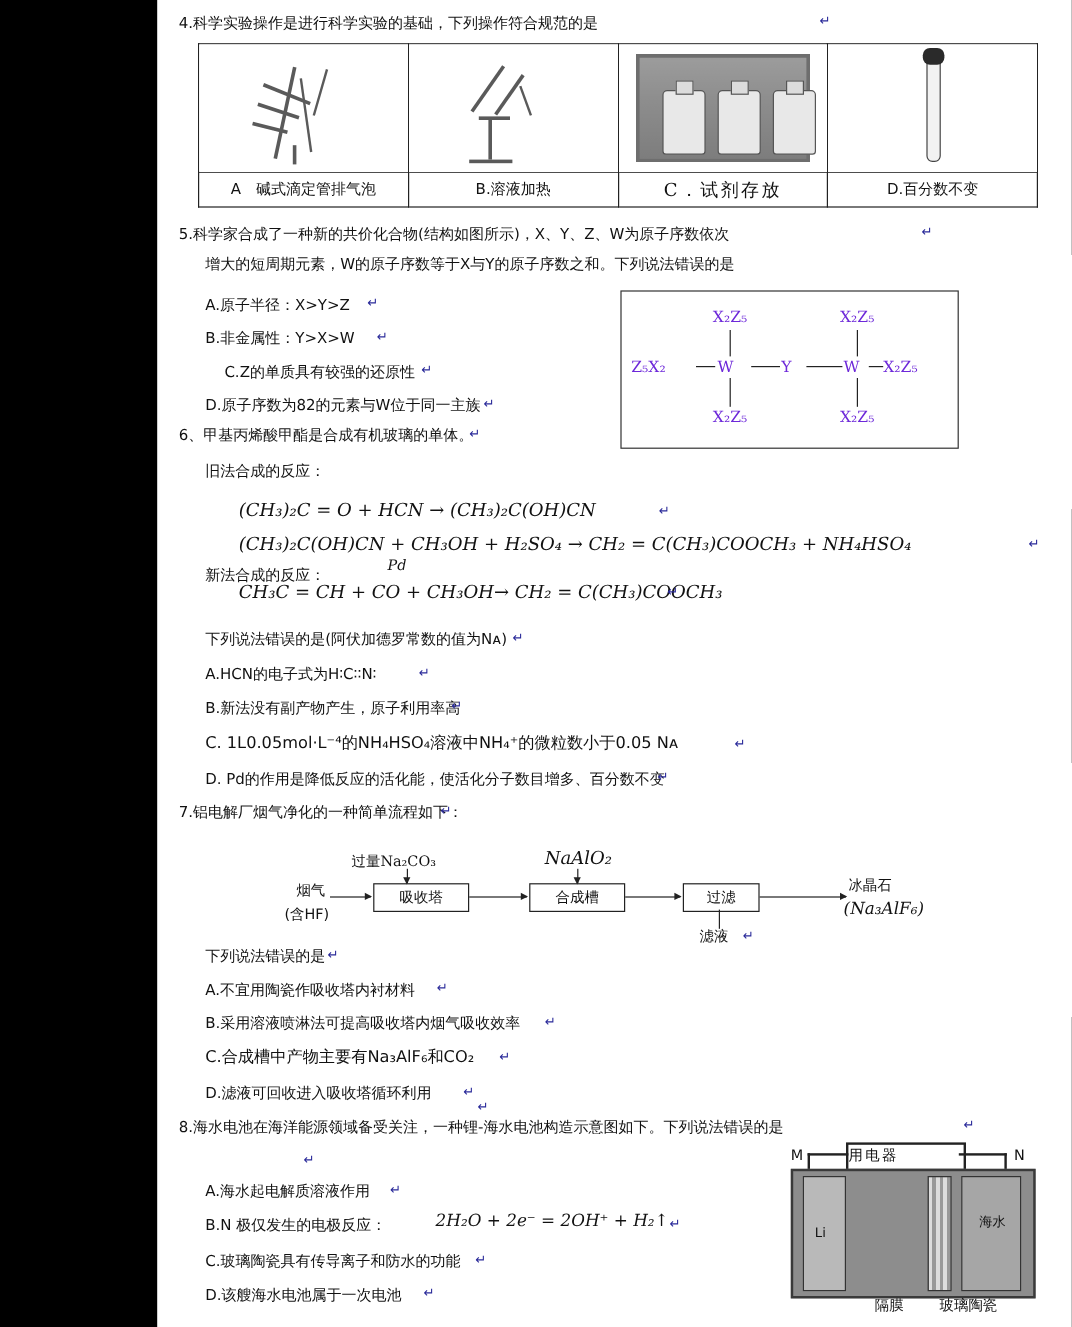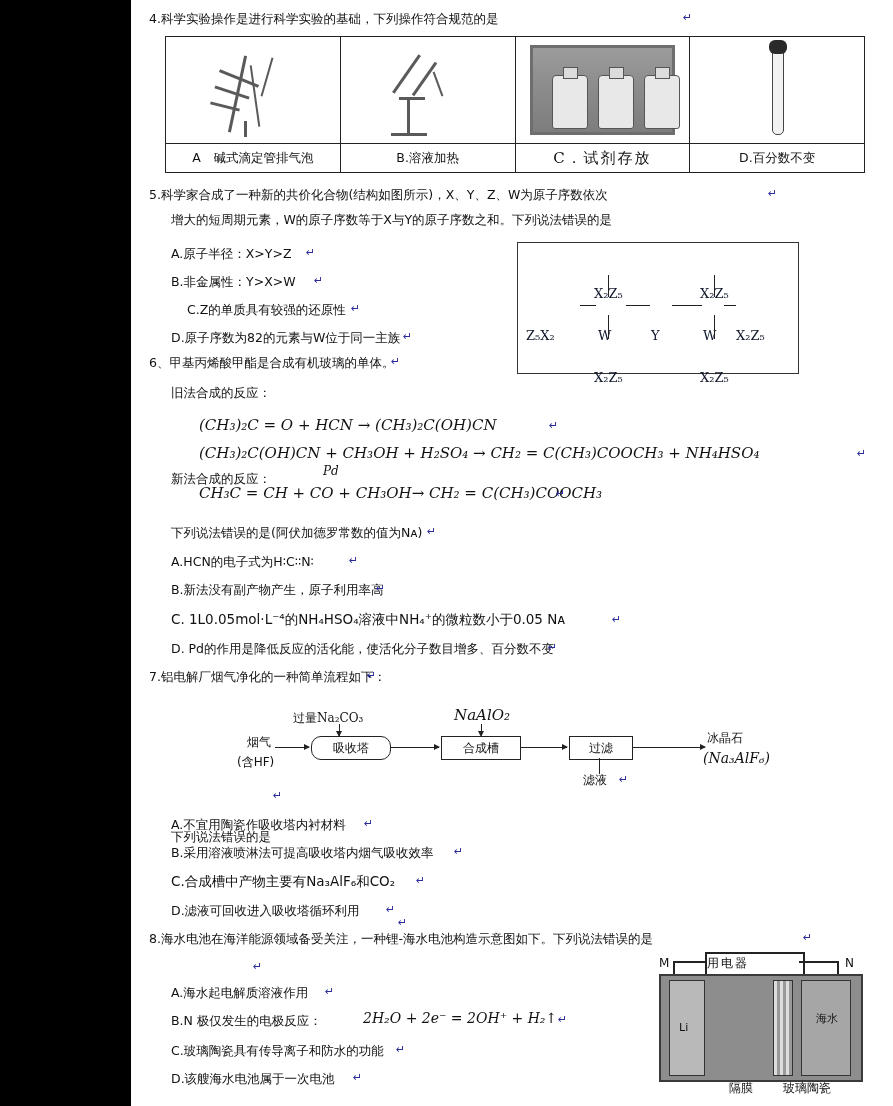--- a/index.html
+++ b/index.html
@@ -26,21 +26,21 @@
   .sk{position:absolute;inset:0;}
   .sk i{position:absolute;background:#5a5a5a;display:block;}
   .shelf{position:absolute;left:14px;top:8px;right:14px;bottom:8px;background:
      linear-gradient(#9c9c9c,#8e8e8e 40%,#7d7d7d);border:3px solid #6e6e6e;}
   .bottle{position:absolute;bottom:14px;width:34px;height:52px;background:#e8e8e8;border:1px solid #555;border-radius:4px 4px 3px 3px;}
   .bottle:before{content:"";position:absolute;left:10px;top:-9px;width:13px;height:10px;background:#dcdcdc;border:1px solid #555;}
   .tube{position:absolute;left:50%;top:10px;width:10px;height:86px;margin-left:-5px;background:#f2f2f2;border:1px solid #444;border-radius:0 0 5px 5px;}
   .tube:before{content:"";position:absolute;left:-4px;top:-8px;width:18px;height:14px;background:#2a2a2a;border-radius:6px;}
   
   .figbox{position:absolute;left:386px;top:242px;width:280px;height:130px;border:1px solid #333;background:#fff;}
-  .figbox .f{position:absolute;font-family:"DejaVu Serif","Liberation Serif",serif;font-size:13px;color:#0f172a;margin-top:29px;}
+  .figbox .f{position:absolute;font-family:"DejaVu Serif","Liberation Serif",serif;font-size:13px;color:#6d28d9;}
   
   .flow{position:absolute;left:20px;top:688px;width:720px;height:96px;}
   .fbox{position:absolute;border:1px solid #222;background:#fff;text-align:center;font-size:12px;line-height:22px;height:22px;}
   .farrow{position:absolute;height:1px;background:#222;}
   .farrow:after{content:"";position:absolute;right:-1px;top:-3px;border-left:6px solid #222;border-top:3.5px solid transparent;border-bottom:3.5px solid transparent;}
   .fvert{position:absolute;width:1px;background:#222;}
   .fvert:after{content:"";position:absolute;left:-3.5px;bottom:-1px;border-top:6px solid #222;border-left:3.5px solid transparent;border-right:3.5px solid transparent;}
   .flab{position:absolute;font-size:12px;}
   .mth{font-family:"DejaVu Serif","Liberation Serif",serif;font-style:italic;}
   .mthn{font-family:"DejaVu Serif","Liberation Serif",serif;}
@@ -172,39 +172,39 @@
   <div class="blk q" style="left:18px;top:668px;">7.铝电解厂烟气净化的一种简单流程如下：</div>
   <span class="blk eol" style="left:236px;top:669px;">↵</span>
 
   <div class="flow">
     <div class="flab mthn" style="left:142px;top:22px;">过量Na₂CO₃</div>
     <div class="flab mth" style="left:303px;top:18px;font-size:15px;">NaAlO₂</div>
 
     <div class="flab" style="left:96px;top:46px;">烟气</div>
     <div class="flab" style="left:86px;top:66px;">(含HF)</div>
 
-    <div class="fbox" style="left:160px;top:48px;width:78px;border-radius:10px;">吸收塔</div>
+    <div class="fbox" style="left:160px;top:48px;width:78px;">吸收塔</div>
     <div class="fbox" style="left:290px;top:48px;width:78px;">合成槽</div>
     <div class="fbox" style="left:418px;top:48px;width:62px;">过滤</div>
 
     <div class="farrow" style="left:124px;top:59px;width:34px;"></div>
     <div class="farrow" style="left:240px;top:59px;width:48px;"></div>
     <div class="farrow" style="left:370px;top:59px;width:46px;"></div>
     <div class="farrow" style="left:482px;top:59px;width:72px;"></div>
     <div class="fvert" style="left:188px;top:36px;height:12px;"></div>
     <div class="fvert" style="left:330px;top:36px;height:12px;"></div>
     <div style="position:absolute;left:448px;top:70px;width:1px;height:16px;background:#222;"></div>
     <div class="flab" style="left:432px;top:84px;">滤液</div>
     <span class="eol" style="position:absolute;left:468px;top:85px;">↵</span>
 
     <div class="flab" style="left:556px;top:42px;">冰晶石</div>
     <div class="flab mth" style="left:552px;top:62px;font-size:14px;">(Na₃AlF₆)</div>
   </div>
 
-  <div class="blk q" style="left:40px;top:828px;">下列说法错误的是</div>
+  <div class="blk q" style="left:40px;top:788px;">下列说法错误的是</div>
   <span class="blk eol" style="left:142px;top:789px;">↵</span>
   <div class="blk q" style="left:40px;top:816px;">A.不宜用陶瓷作吸收塔内衬材料</div>
   <span class="blk eol" style="left:233px;top:817px;">↵</span>
   <div class="blk q" style="left:40px;top:844px;">B.采用溶液喷淋法可提高吸收塔内烟气吸收效率</div>
   <span class="blk eol" style="left:323px;top:845px;">↵</span>
   <div class="blk q" style="left:40px;top:872px;font-size:13.5px;">C.合成槽中产物主要有Na₃AlF₆和CO₂</div>
   <span class="blk eol" style="left:285px;top:874px;">↵</span>
   <div class="blk q" style="left:40px;top:902px;">D.滤液可回收进入吸收塔循环利用</div>
   <span class="blk eol" style="left:255px;top:903px;">↵</span>
   <span class="blk eol" style="left:267px;top:916px;">↵</span>

